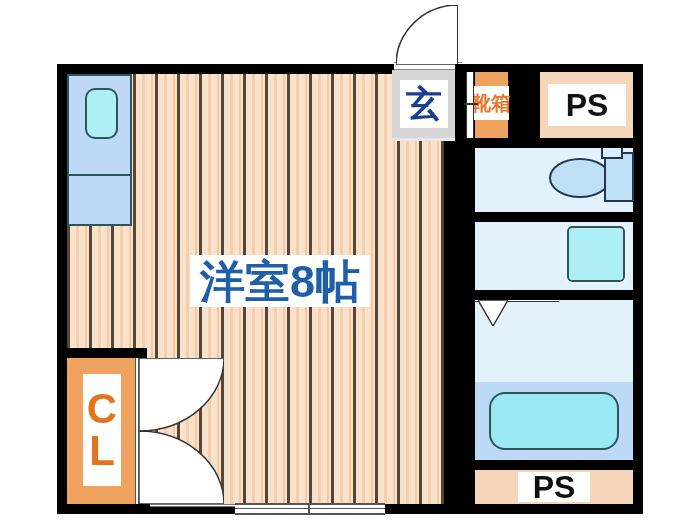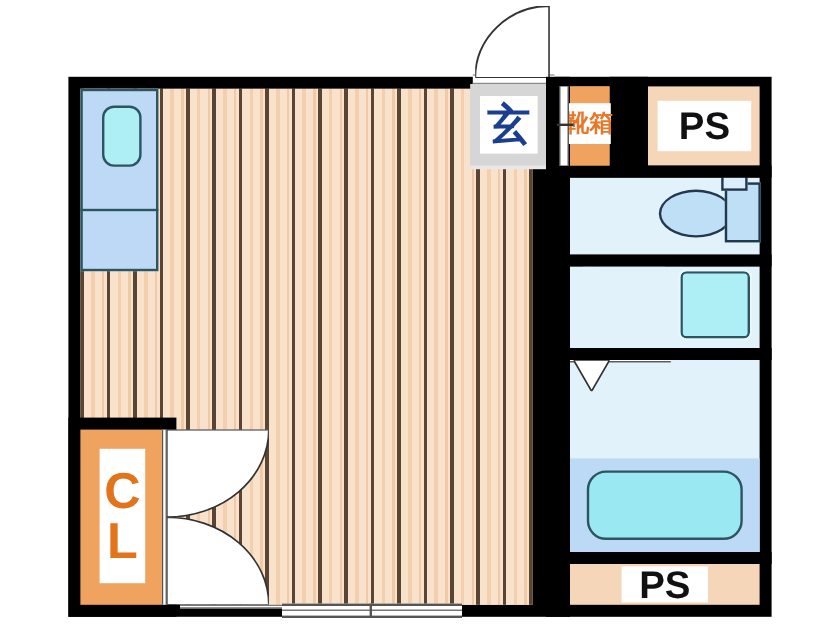--- a/index.html
+++ b/index.html
@@ -148,20 +148,21 @@
     <svg width="85" height="73" viewBox="0 0 85 73">
       <path d="M0,0 L85,0 A85,73 0 0 1 0,73 Z" fill="#ffffff" stroke="#333333" stroke-width="1.4"></path>
     </svg>
   </div>
   <div class="abs door-arc" style="left:139px; top:431px; width:85px; height:73px;">
     <svg width="85" height="73" viewBox="0 0 85 73">
       <path d="M0,73 L85,73 A85,73 0 0 0 0,0 Z" fill="#ffffff" stroke="#333333" stroke-width="1.4"></path>
     </svg>
   </div>
 
+  <div class="abs label lbl-room" style="left:190px; top:255px; width:180px; height:52px;">洋室8帖</div>
 
   <div class="abs" style="left:235px; top:503px; width:150px; height:12px; background:#ffffff; border-top:2px solid #555; border-bottom:2px solid #555;"></div>
   <div class="abs thin-line" style="left:235px; top:508px; width:150px; height:1px;"></div>
   <div class="abs" style="left:308px; top:503px; width:2px; height:12px; background:#555555;"></div>
 
   <div class="abs" style="left:150px; top:504px; width:85px; height:3px; background:#ffffff; border-top:1px solid #777; border-bottom:1px solid #777;"></div>
 
   <div class="abs genkanfloor" style="left:392px; top:70px; width:72px; height:70px;"></div>
   <div class="abs label lbl-genkan" style="left:404px; top:80px; width:48px; height:48px;">玄</div>
 

